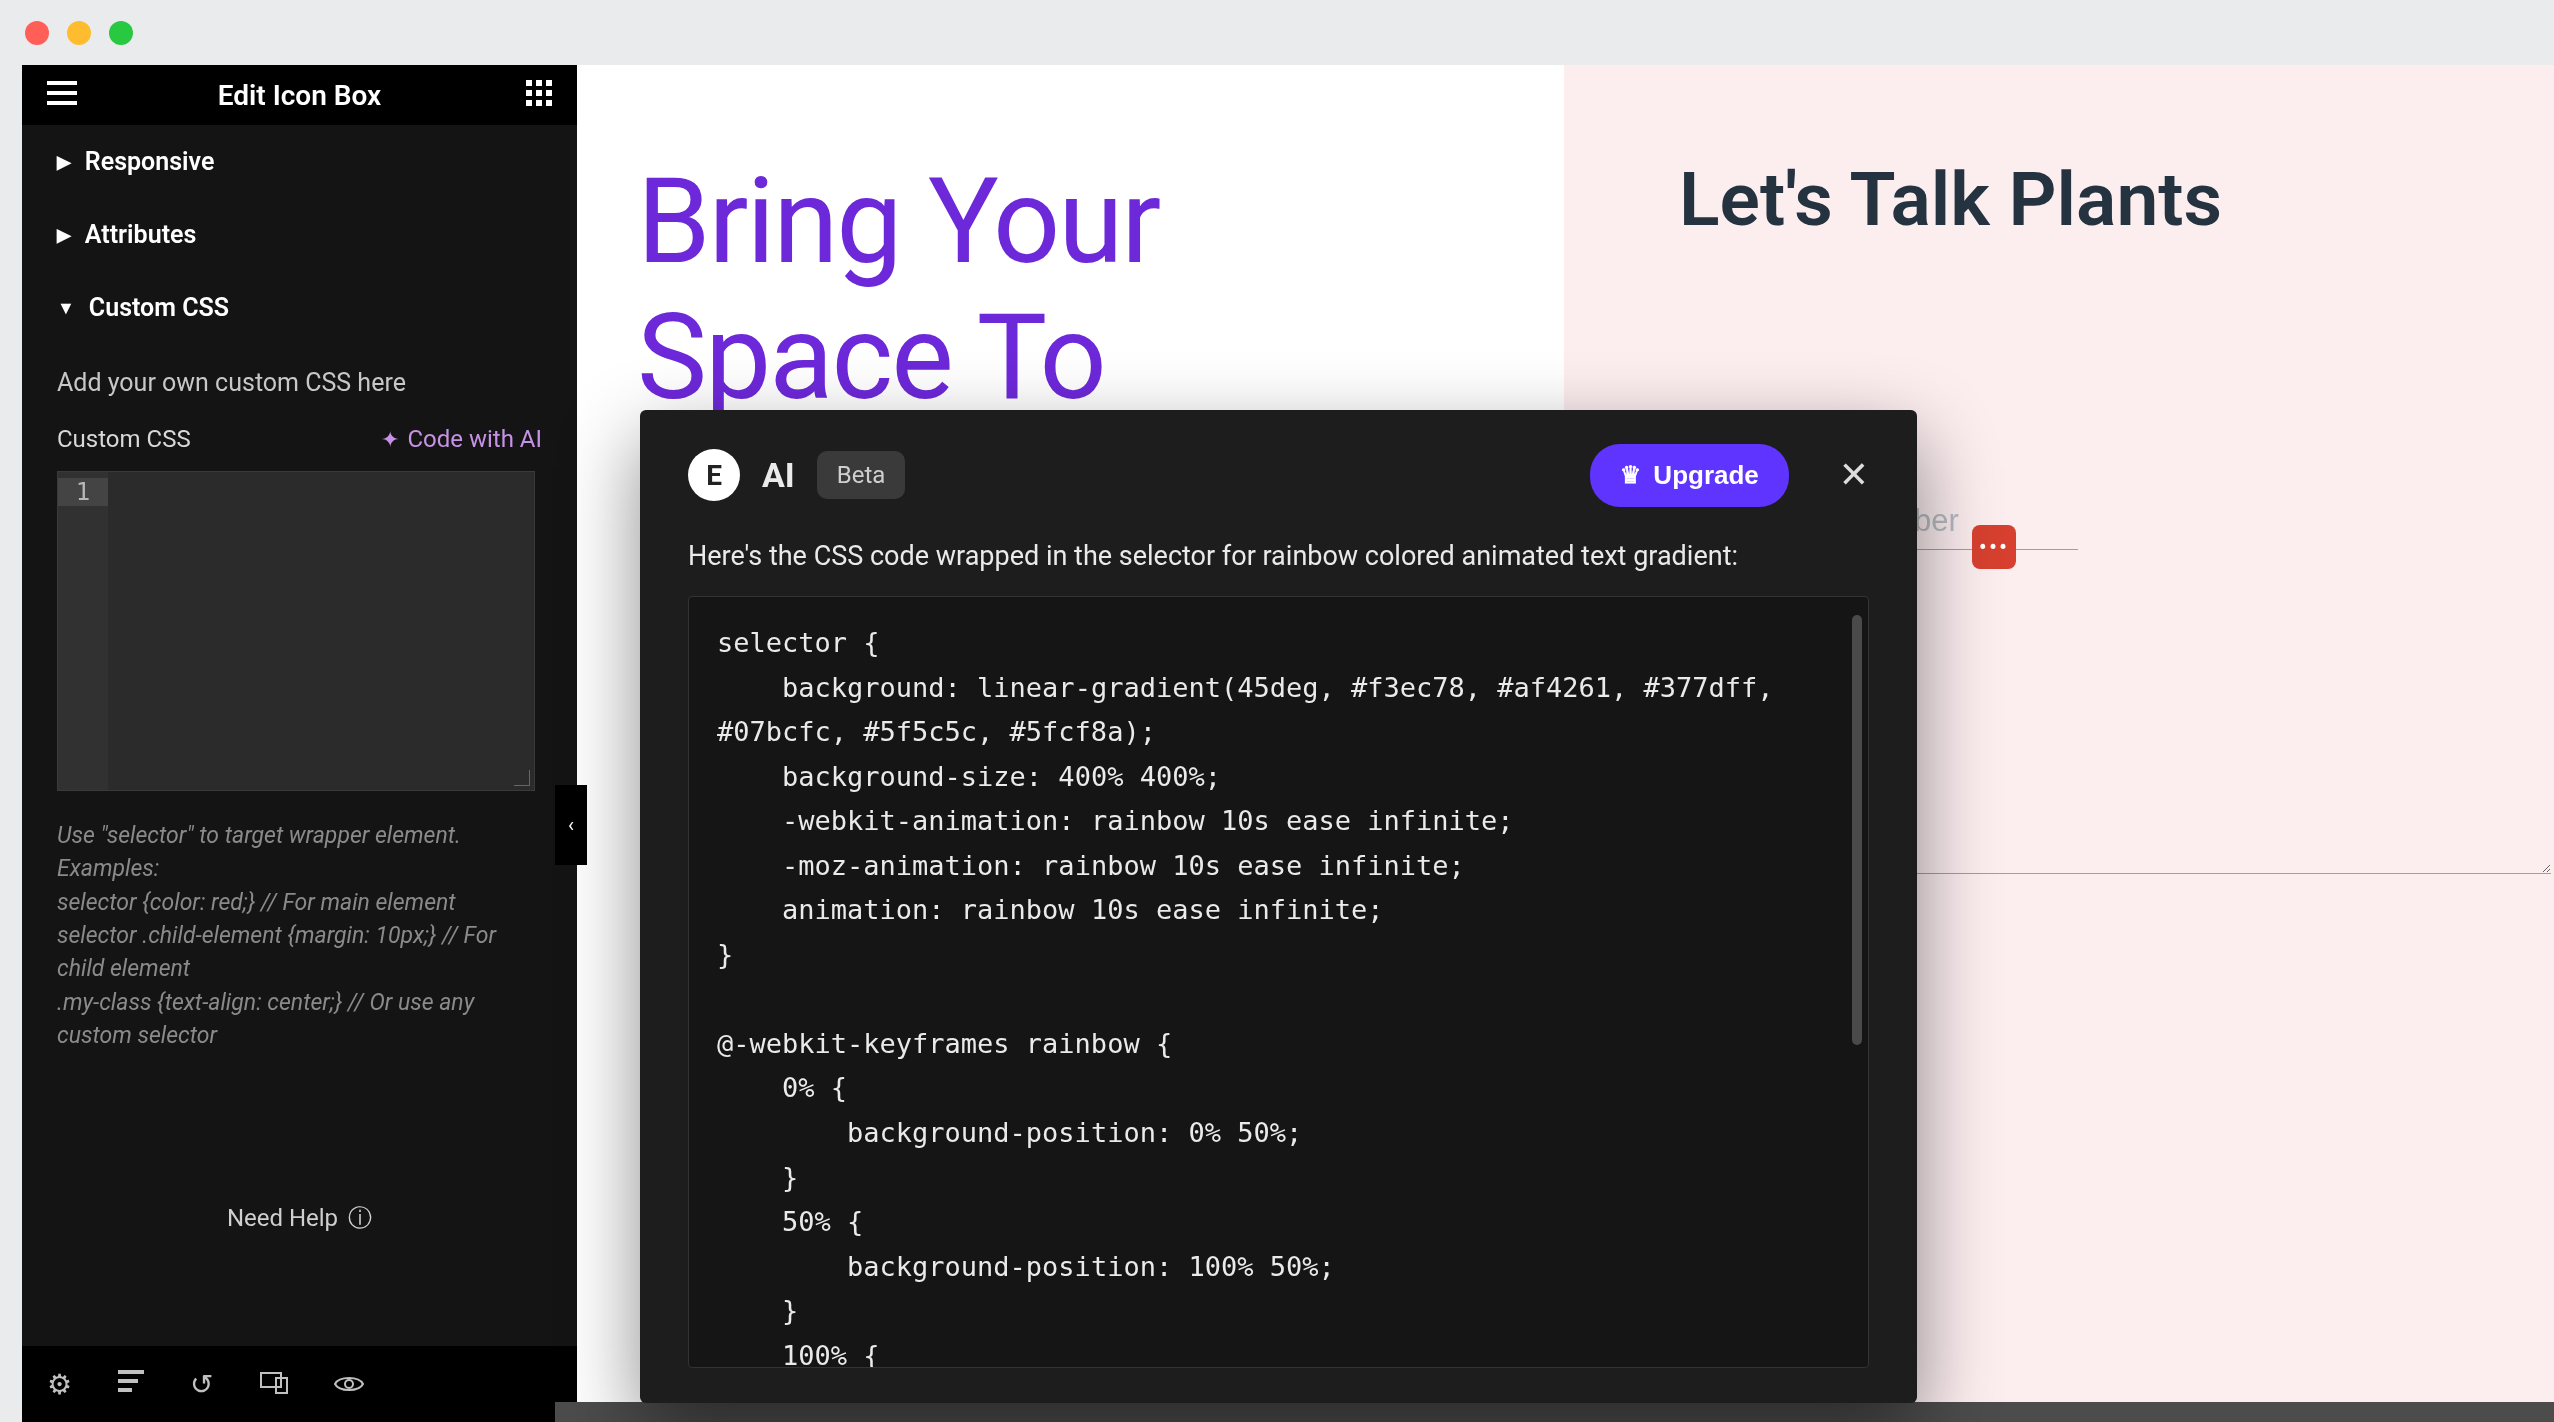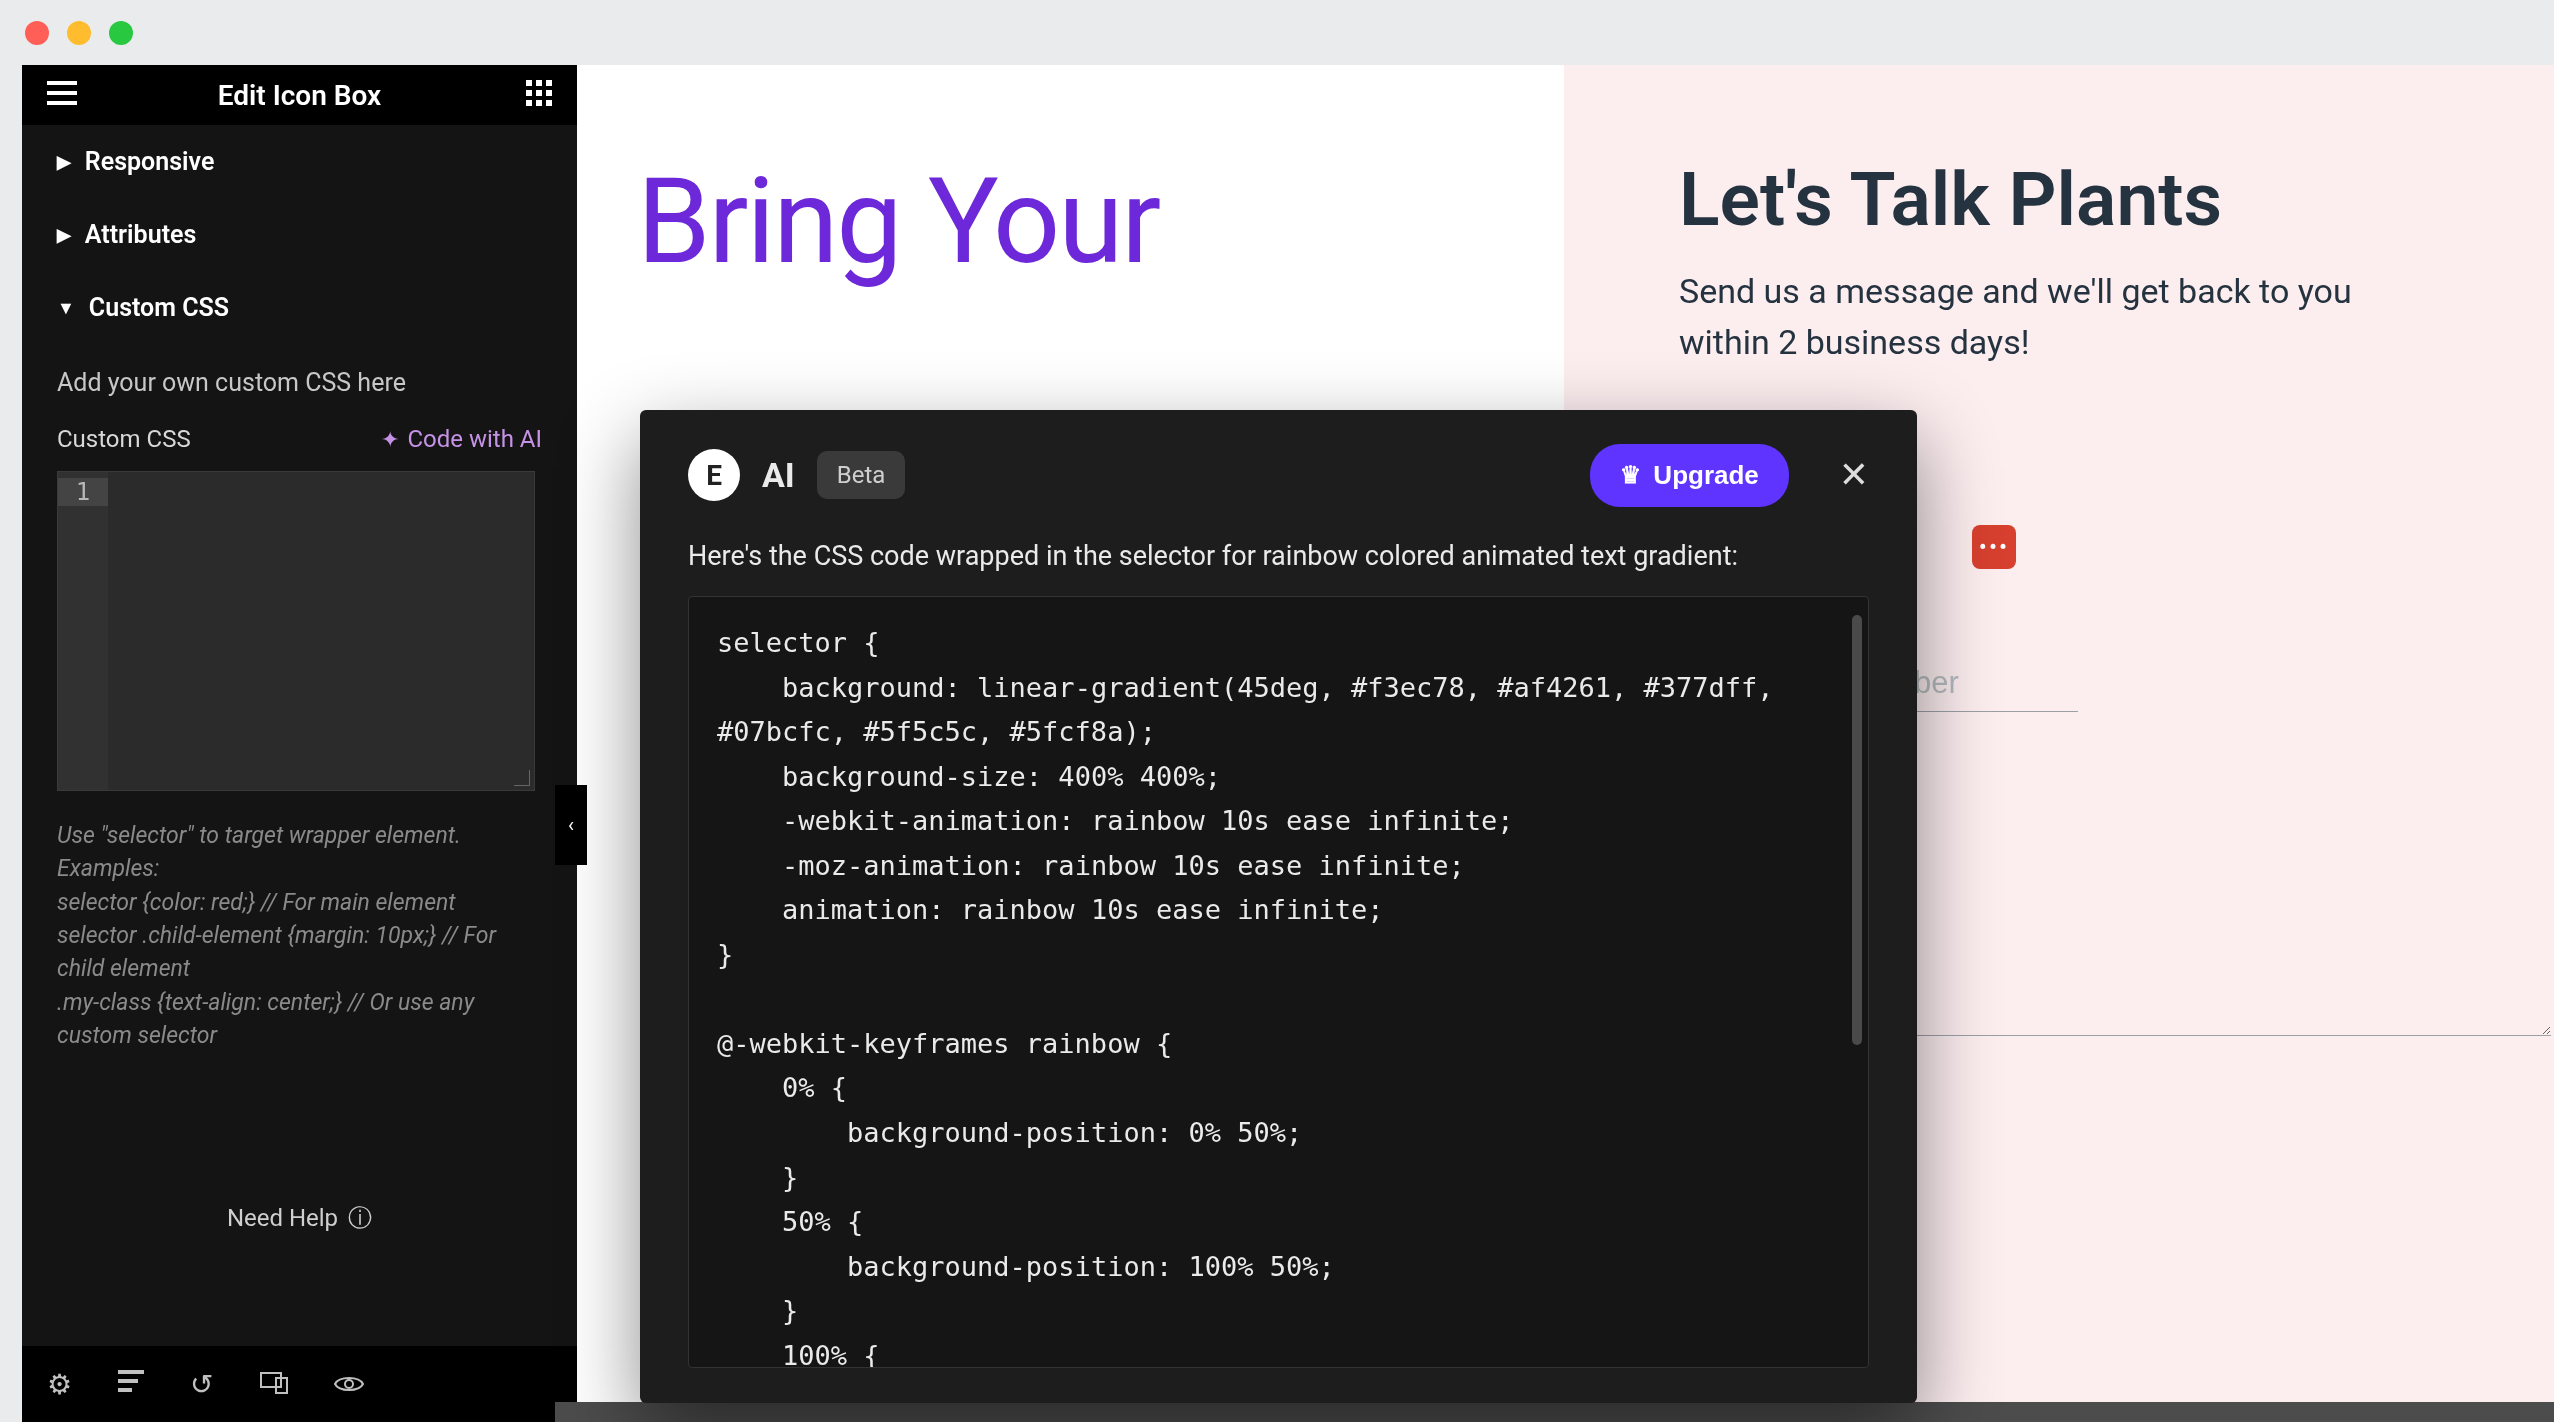--- a/index.html
+++ b/index.html
@@ -194,25 +194,25 @@
   </aside>
 
   <div class="collapse-tab">
     <span>‹</span>
   </div>
 
   <main class="canvas">
     <div class="canvas-left">
       <h1>
         <span>Bring Your</span><br>
+        <span>Space To</span>
       </h1>
     </div>
     <div class="canvas-right">
       <h2>Let's Talk Plants</h2>
-      <p>Send us a message and we'll get back to you within 2 business days!</p>
       <div class="form-grid">
         <div class="field" style="visibility:hidden">
           <label>FIRST NAME</label>
           <input placeholder="Your First Name" style="">
         </div>
         <div class="field" style="visibility:hidden">
           <label>EMAIL ADDRESS</label>
           <input placeholder="Your Email Addres" style="">
         </div>
         <div class="field">

